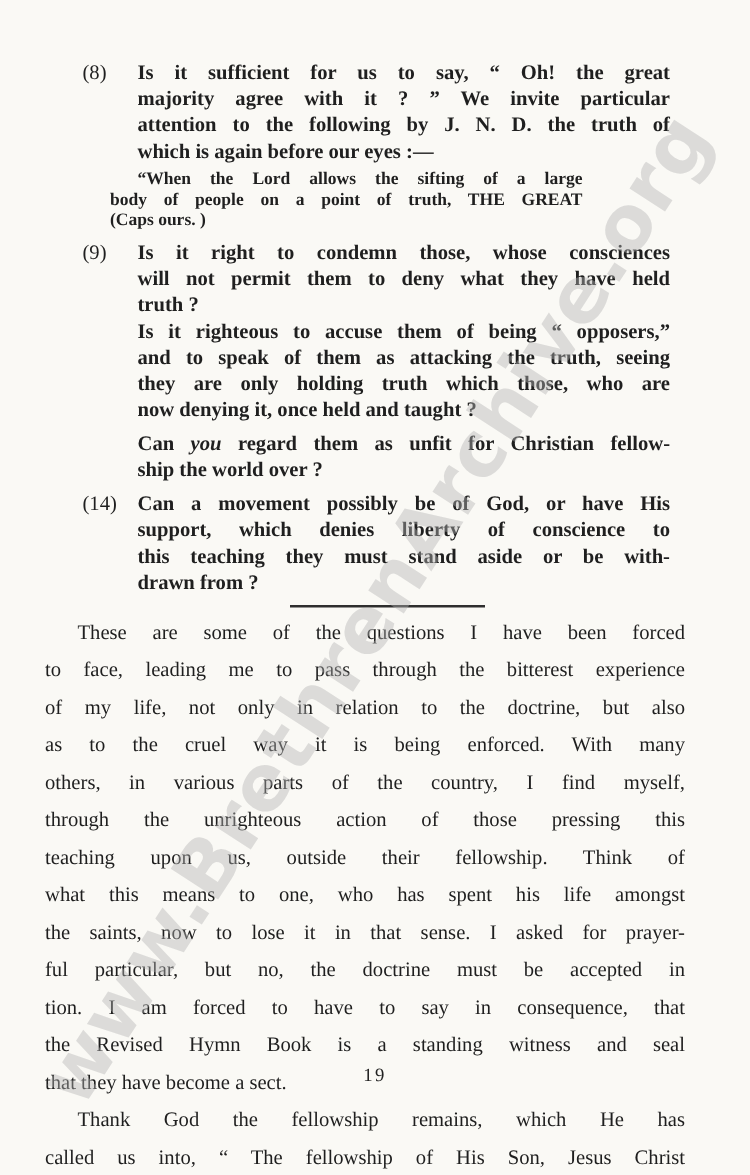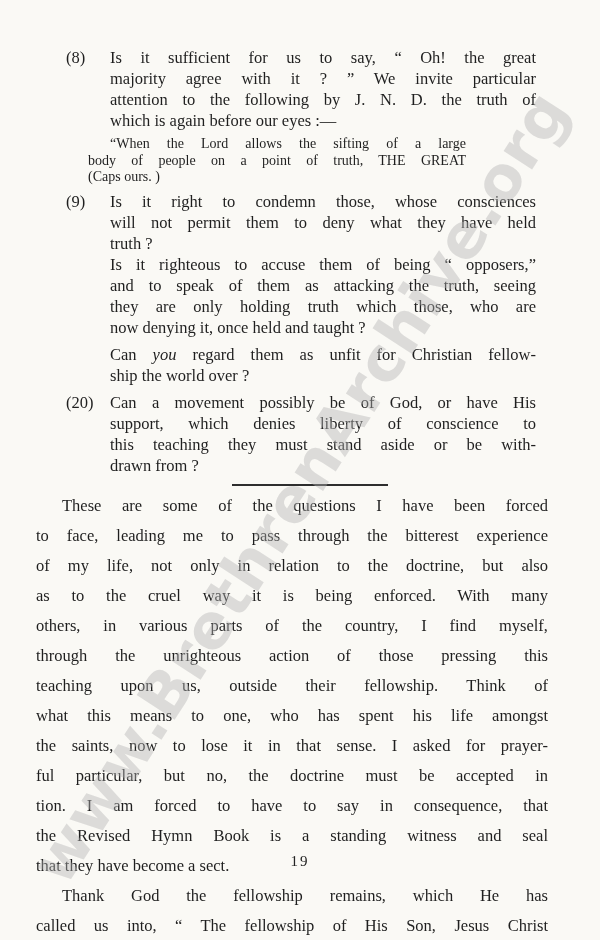--- a/index.html
+++ b/index.html
@@ -5,21 +5,21 @@
   html,body{margin:0;padding:0;background:#e8e8e8;}
   .page{
     position:relative;width:600px;height:940px;background:#faf9f5;
     overflow:hidden;font-family:"Liberation Serif",serif;color:#1f1f1f;
   }
   .content{position:absolute;left:36px;top:47px;width:512px;}
   .line{font-size:16.5px;line-height:21px;text-align:justify;text-align-last:justify;}
   .line.last{text-align:left;text-align-last:left;}
   .qitem{display:flex;padding-left:30px;padding-right:12px;}
   .qnum{width:44px;flex:none;font-size:16.5px;line-height:21px;}
-  .qbody{flex:1;min-width:0;}
+  .qbody{flex:1;min-width:0;font-weight:bold;}
   .qitem.mt{margin-top:6px;}
   .para.mt{margin-top:6px;}
   .quote{margin:4px 0 0 -22px;width:378px;}
   .qline{font-size:14px;line-height:17px;text-align:justify;text-align-last:justify;}
   .qline.first{text-indent:22px;}
   .qcaption{font-size:14px;line-height:16px;padding-right:30px;}
   .rule{width:156px;border:none;border-top:2px solid #2e2e2e;margin:8px 0 0 196px;}
   .bodypara .line{line-height:20px;margin-top:10px;}
   .bodypara{margin-top:8px;}
   .bodypara.second{margin-top:6px;}
@@ -76,21 +76,21 @@
           <div class="line last">now denying it, once held and taught ?</div>
         </div>
         <div class="para mt">
           <div class="line"><span>Can </span><em>you</em><span> regard them as unfit for Christian fellow-</span></div>
           <div class="line last">ship the world over ?</div>
         </div>
       </div>
     </section>
 
     <section class="qitem mt">
-      <div class="qnum">(20)</div>
+      <div class="qnum">(14)</div>
       <div class="qbody">
         <div class="line">Can a movement possibly be of God, or have His</div>
         <div class="line">support, which denies liberty of conscience to</div>
         <div class="line">this teaching they must stand aside or be with-</div>
         <div class="line last">drawn from ?</div>
       </div>
     </section>
 
     <hr class="rule">
 

